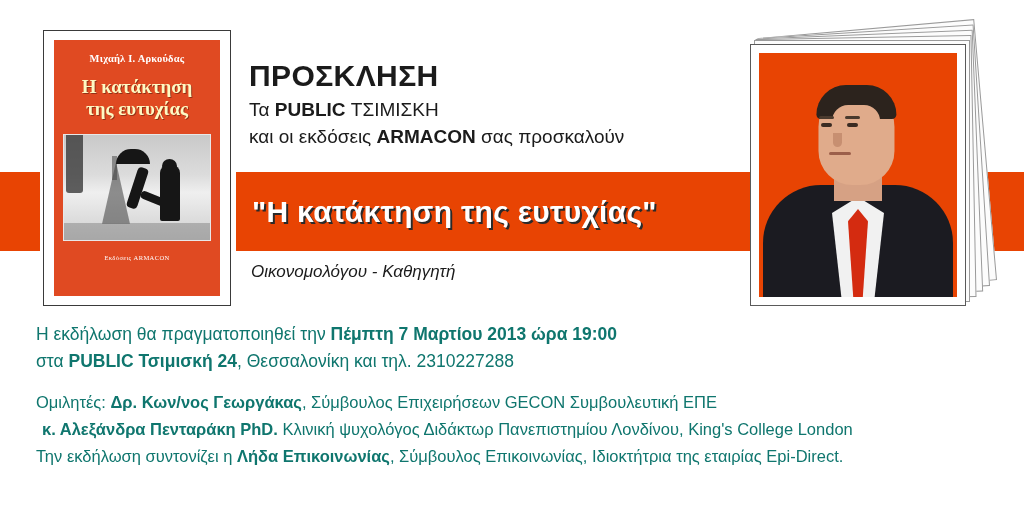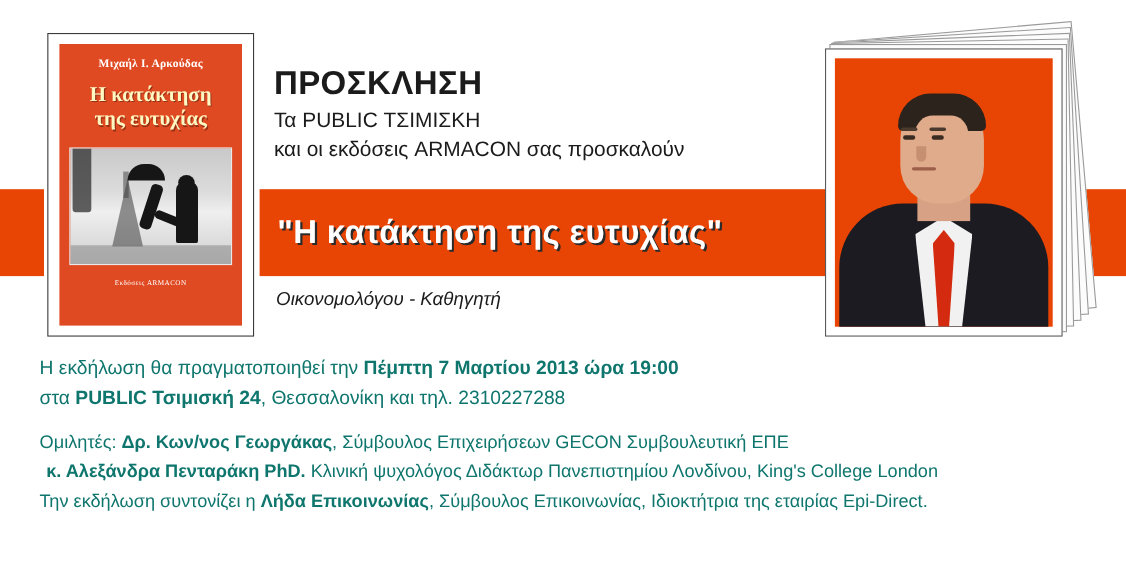--- a/index.html
+++ b/index.html
@@ -207,21 +207,21 @@
     margin-top: 6px;
     line-height: 1.25;
     font-weight: normal;
   }
   .invite-l2 {
     font-size: 19px;
     margin-top: 4px;
     line-height: 1.25;
     font-weight: normal;
   }
-  .invite-l1 b, .invite-l2 b { font-weight: normal; }
+  .invite-l1 b, .invite-l2 b { font-weight: bold; }
 
   .dark-band {
     position: absolute;
     left: 236px;
     top: 136px;
     width: 353px;
     height: 32px;
     background: #231f1e;
     display: flex;
     align-items: center;

